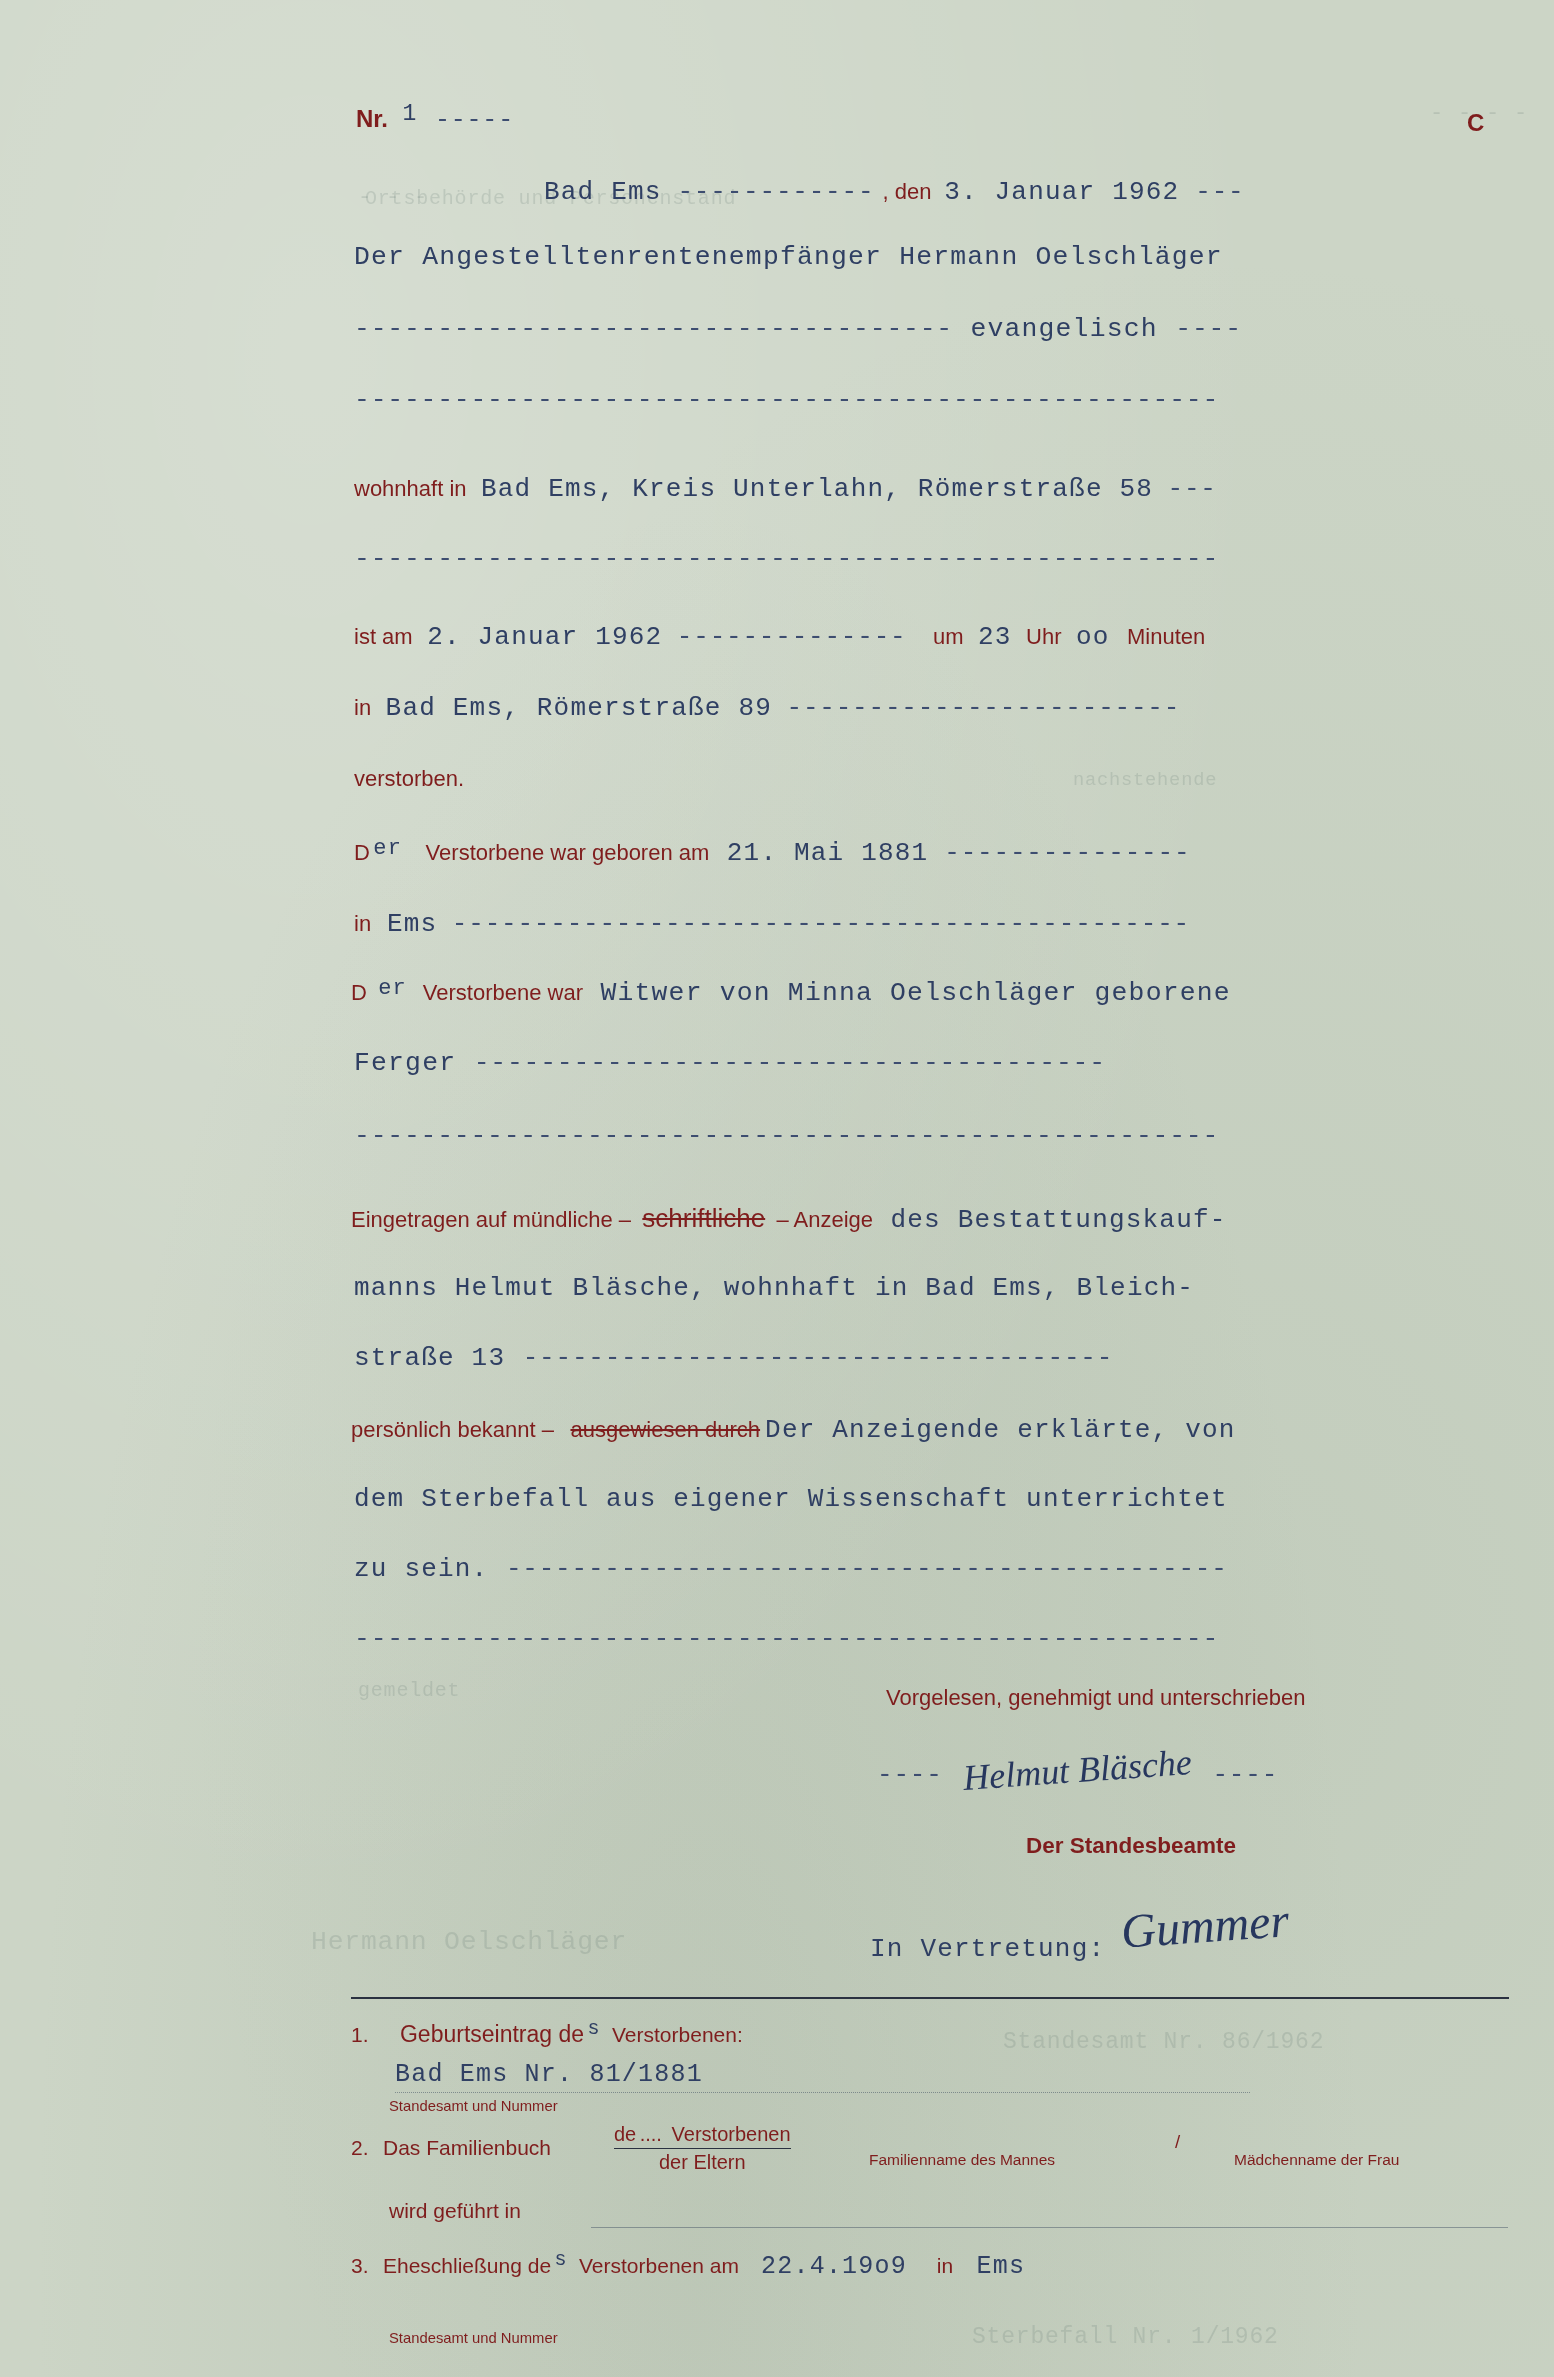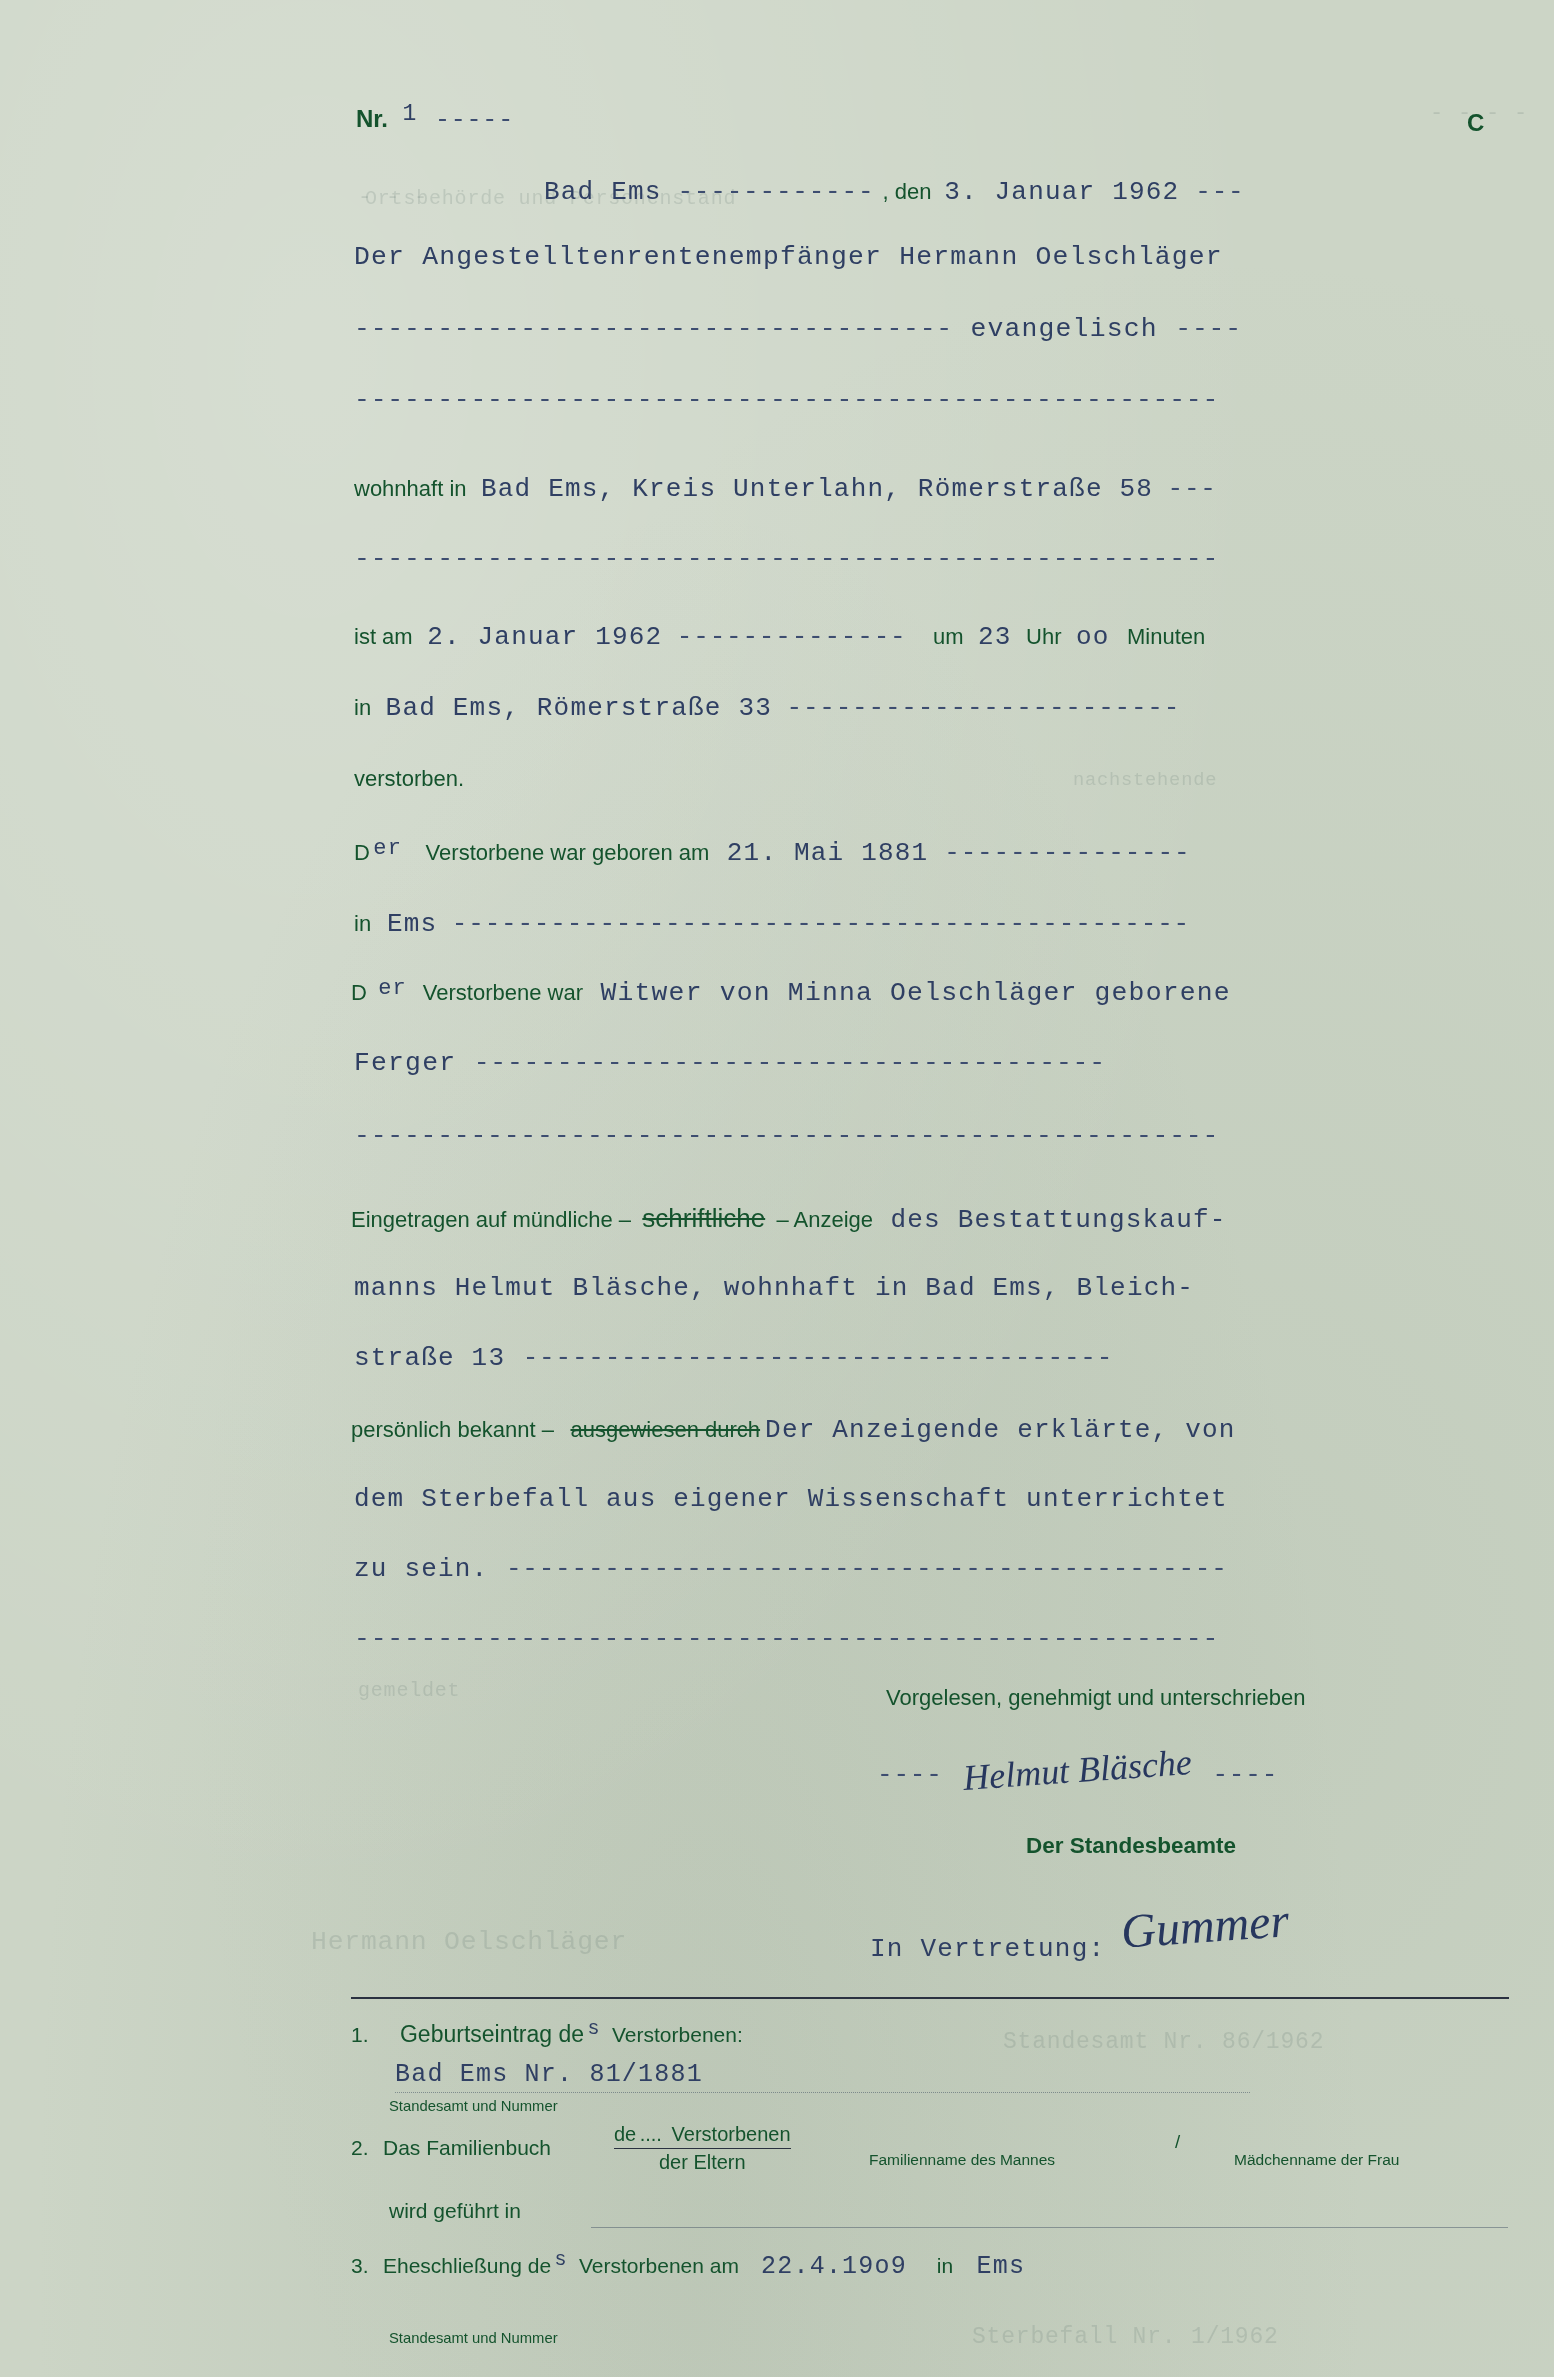--- a/index.html
+++ b/index.html
@@ -38,21 +38,21 @@
 
   
   .typed {
     font-family: "Liberation Mono", monospace;
     color: #2f3f63;
     letter-spacing: 1.2px;
   }
   
   .printed {
     font-family: "Liberation Sans", sans-serif;
-    color: #14532d;
+    color: #7f1d1d;
   }
 
   .row {
     position: absolute;
     white-space: nowrap;
   }
 
   .dash {
     font-family: "Liberation Mono", monospace;
     color: #3d4d70;
@@ -131,21 +131,21 @@
     <span class="dash" style="font-size:26px; margin-left:11px;">--------------</span>
     <span class="printed" style="font-size:22px; margin-left:23px;">um</span>
     <span class="typed" style="font-size:26px; margin-left:11px;">23</span>
     <span class="printed" style="font-size:22px; margin-left:11px;">Uhr</span>
     <span class="typed" style="font-size:26px; margin-left:11px;">oo</span>
     <span class="printed" style="font-size:22px; margin-left:14px;">Minuten</span>
   </div>
 
   <div class="row" style="left:354px; top:693px;">
     <span class="printed" style="font-size:22px;">in</span>
-    <span class="typed" style="font-size:26px; margin-left:11px;">Bad Ems, Römerstraße 33</span>
+    <span class="typed" style="font-size:26px; margin-left:11px;">Bad Ems, Römerstraße 89</span>
     <span class="dash" style="font-size:26px; margin-left:11px;">------------------------</span>
   </div>
 
   <div class="row printed" style="left:354px; top:766px; font-size:22px;">verstorben.</div>
 
   <div class="row" style="left:354px; top:838px;">
     <span class="printed" style="font-size:22px;">D</span>
     <span class="typed" style="font-size:22px; position:relative; top:-6.2px;">er</span>
     <span class="printed" style="font-size:22px; margin-left:20px;">Verstorbene war geboren am</span>
     <span class="typed" style="font-size:26px; margin-left:14px;">21. Mai 1881</span>

